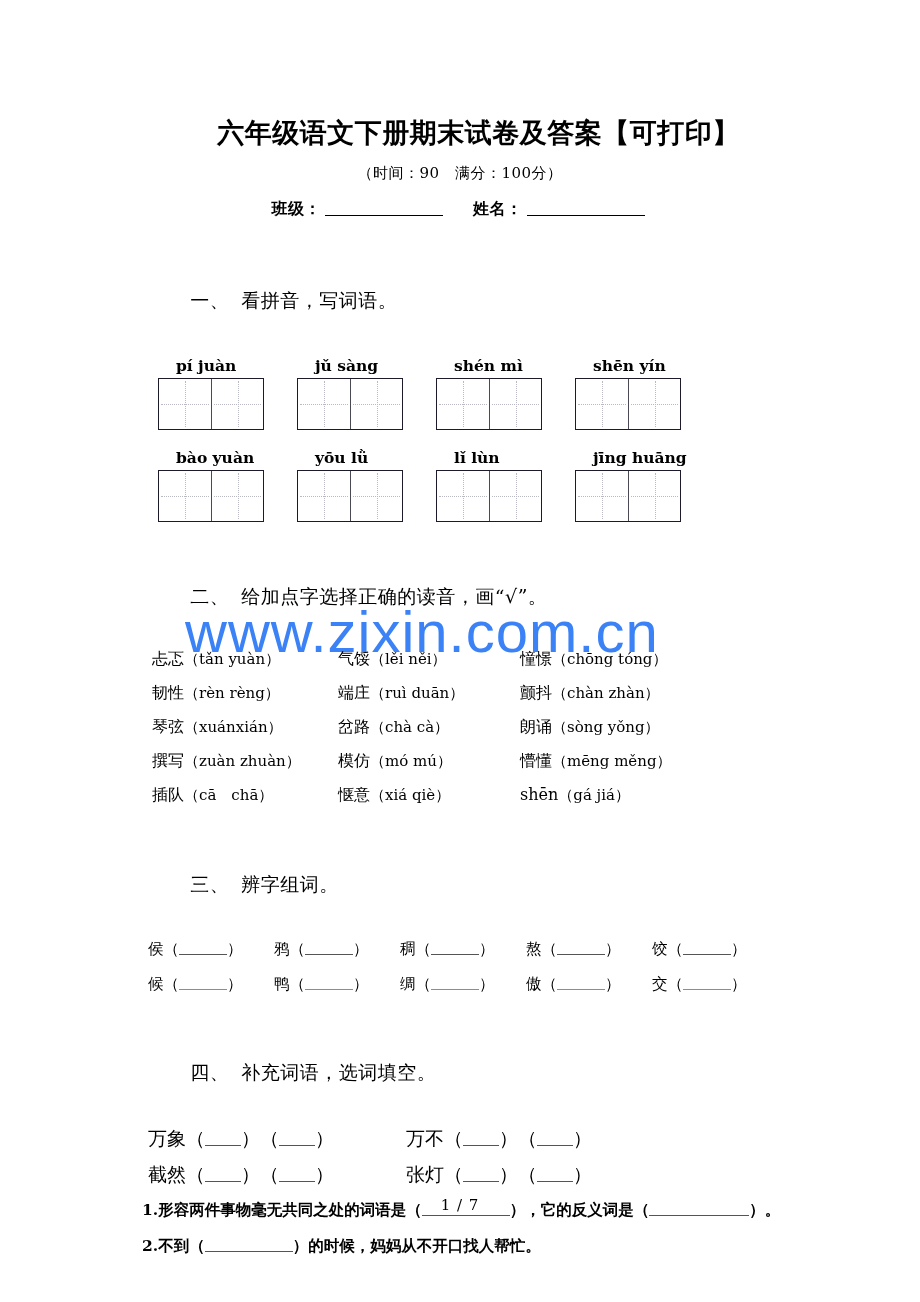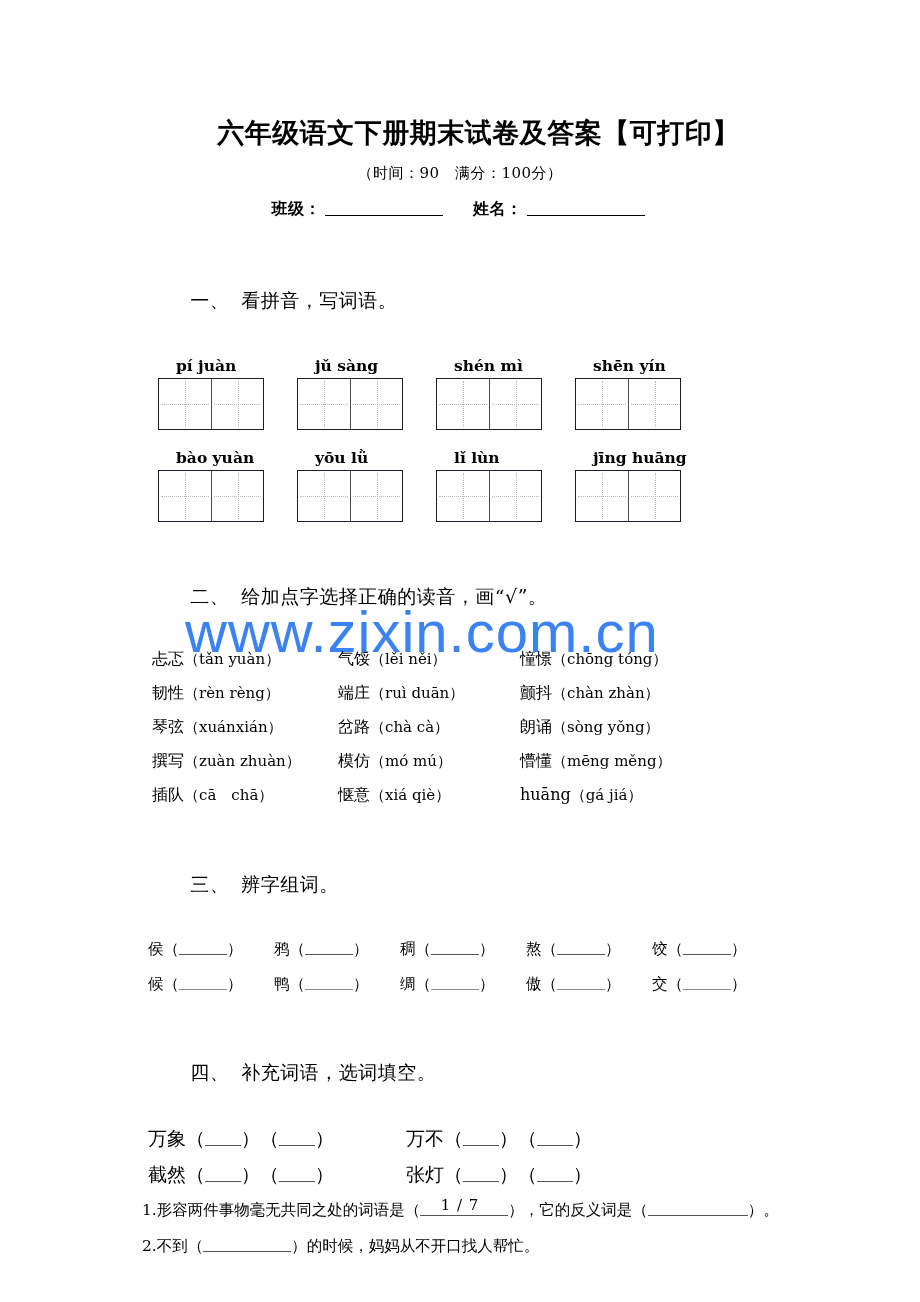--- a/index.html
+++ b/index.html
@@ -175,20 +175,21 @@
     width: 36px;
     height: 12px;
     vertical-align: -1px;
   }
 
   .qline {
     font-size: 15.5px;
     line-height: 36px;
     margin-left: 4px;
     max-width: 660px;
+    font-weight: bold;
   }
   .ul-m {
     display: inline-block;
     border-bottom: 1.1px solid #555;
     width: 88px;
     height: 12px;
     vertical-align: -1px;
   }
   .ul-m.short { width: 48px; }
   .ul-m.tail  { width: 52px; }
@@ -313,21 +314,21 @@
 
       <div class="read-row">
         <div class="read-item c1"><span class="read-han">撰写</span><span class="read-py">（zuàn zhuàn）</span></div>
         <div class="read-item c2"><span class="read-han">模仿</span><span class="read-py">（mó mú）</span></div>
         <div class="read-item c3"><span class="read-han">懵懂</span><span class="read-py">（mēng měng）</span></div>
       </div>
 
       <div class="read-row">
         <div class="read-item c1"><span class="read-han">插队</span><span class="read-py">（cā　chā）</span></div>
         <div class="read-item c2"><span class="read-han">惬意</span><span class="read-py">（xiá qiè）</span></div>
-        <div class="read-item c3"><span class="read-han">huāng</span><span class="read-py">（gá jiá）</span></div>
+        <div class="read-item c3"><span class="read-han">shēn</span><span class="read-py">（gá jiá）</span></div>
       </div>
     </div>
 
     <div class="section" style="margin-top:38px;">
       <div class="sec-head">
         <span>三、</span><span class="sp-1"></span><span>辨字组词。</span>
       </div>
 
       <div class="bz-row" style="margin-top:12px;">
         <div class="bz-item"><span>侯</span><span>（</span><span class="ul-s"></span><span>）</span></div>

